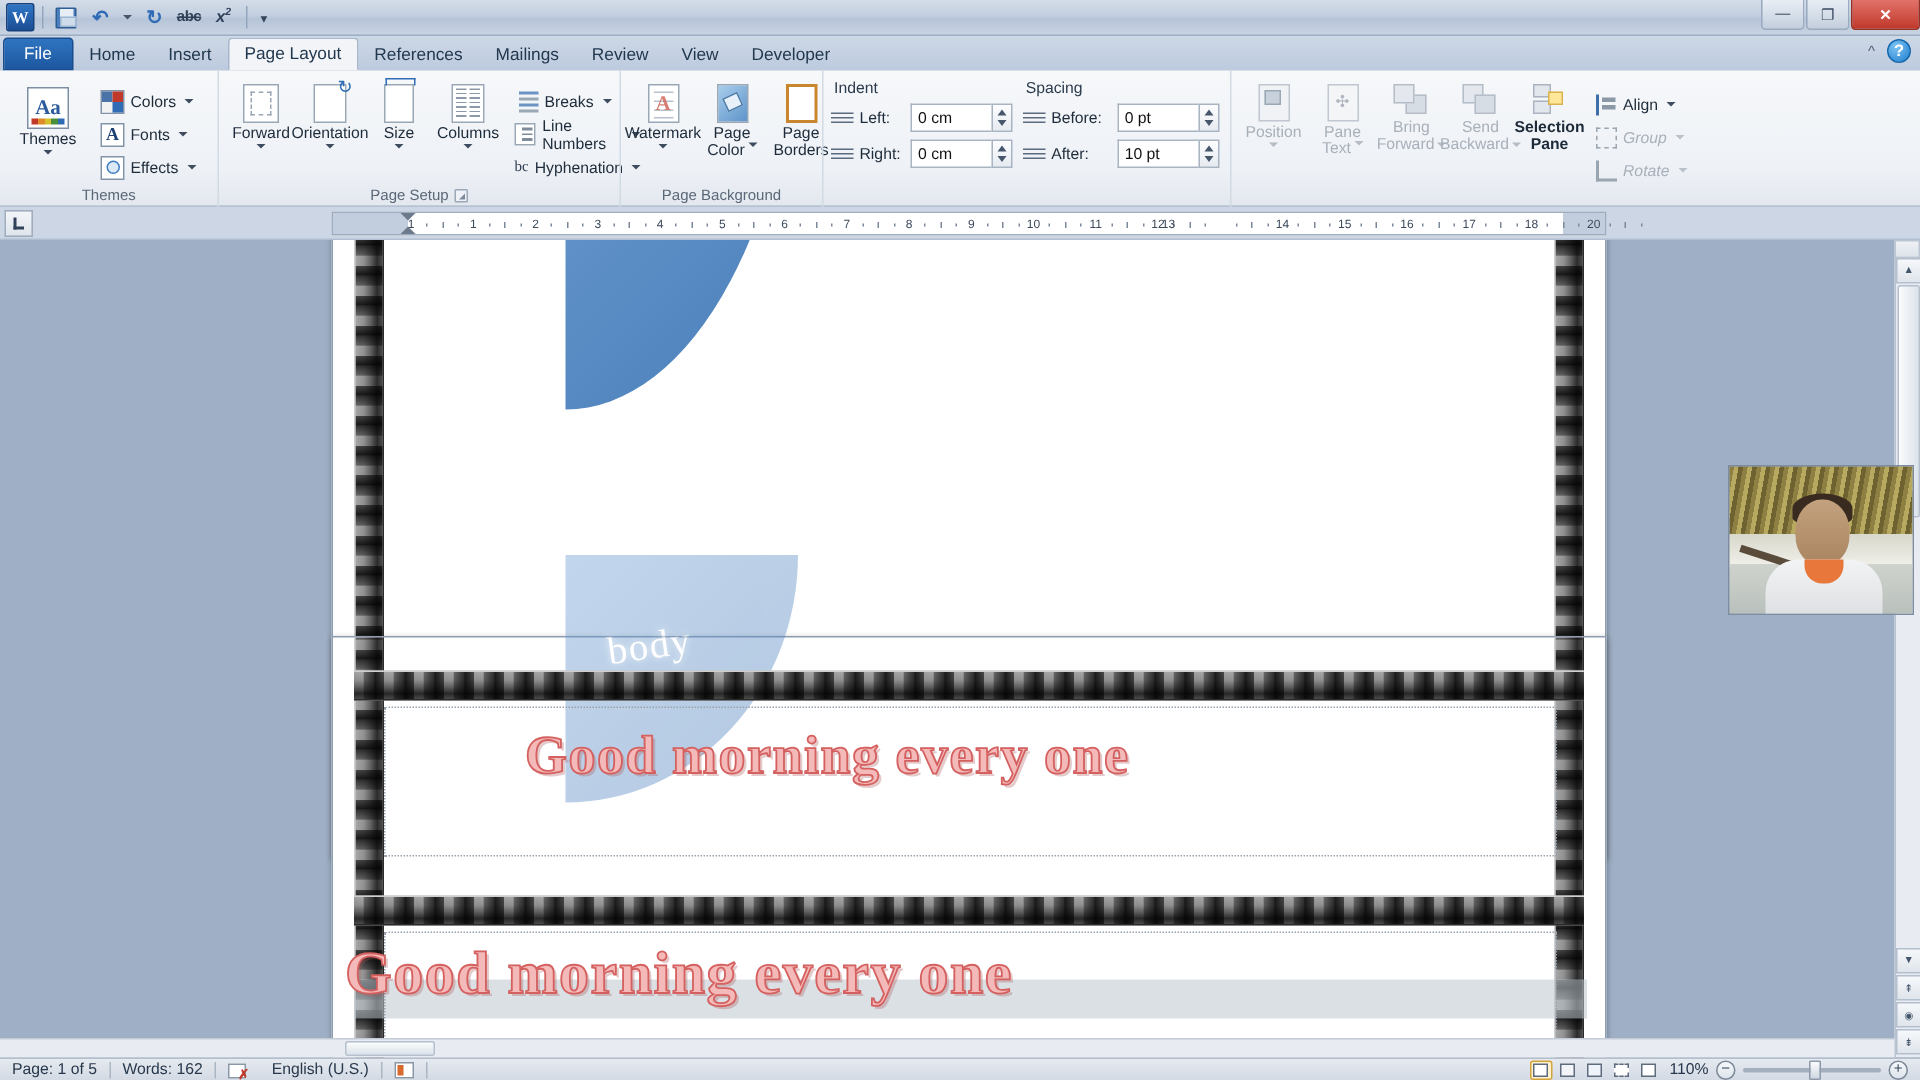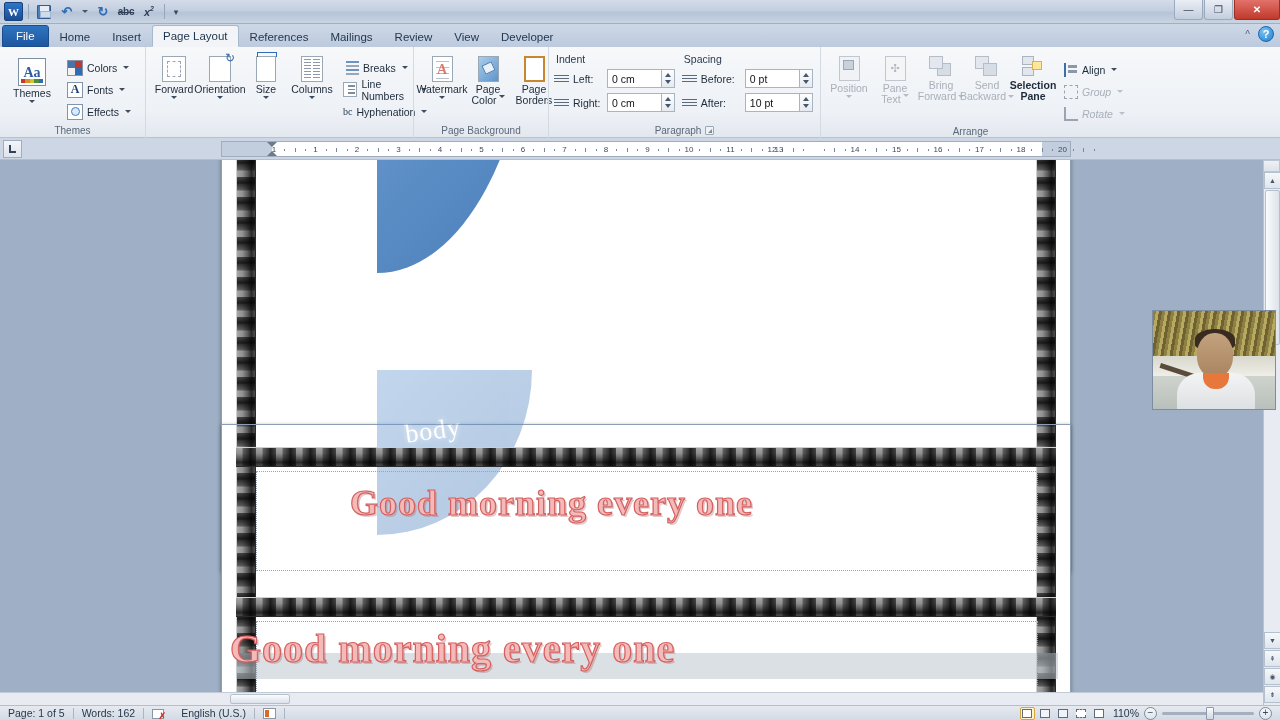--- a/index.html
+++ b/index.html
@@ -489,20 +489,24 @@
             <span>Line Numbers</span>
             <span class="cap"></span>
           </div>
           <div class="smallbtn">
             <span class="icon-hyph">bc</span>
             <span>Hyphenation</span>
             <span class="cap"></span>
           </div>
         </div>
       </div>
+      <div class="glabel">
+        <span>Page Setup</span>
+        <span class="dialoglauncher"></span>
+      </div>
     </div>
 
     <div class="group" style="width:135px">
       <div class="grow" style="padding-top:6px">
         <div class="bigbtn">
           <span class="icon-water">
               <i></i>
             </span>
           <span class="lbl">Watermark</span>
           <span class="cap"></span>
@@ -586,24 +590,20 @@
             <span class="spin">
               <input type="text" value="10 pt" style="">
               <span class="spinbtns">
                   <i class="up"></i>
                   <i class="dn"></i>
                 </span>
             </span>
           </div>
         </div>
       </div>
-      <div class="glabel">
-        <span>Paragraph</span>
-        <span class="dialoglauncher"></span>
-      </div>
     </div>
 
     <div class="group" style="width:300px">
       <div class="grow" style="padding-top:6px">
         <div class="bigbtn dis">
           <span class="icon-position"></span>
           <span class="lbl">Position</span>
           <span class="cap"></span>
         </div>
         <div class="bigbtn dis">
@@ -659,21 +659,20 @@
             <span>Group</span>
             <span class="cap"></span>
           </div>
           <div class="smallbtn dis">
             <span class="icon-rotate"></span>
             <span>Rotate</span>
             <span class="cap"></span>
           </div>
         </div>
       </div>
-      <div class="glabel">Arrange</div>
     </div>
   </div>
 
   <div class="rulerbar">
     <div class="tabsel">
         <i></i>
       </div>
     <div class="hruler" id="hruler">
       <div class="gray" style="left:0;width:50px"></div>
       <div class="gray" style="right:0;width:28px"></div>

